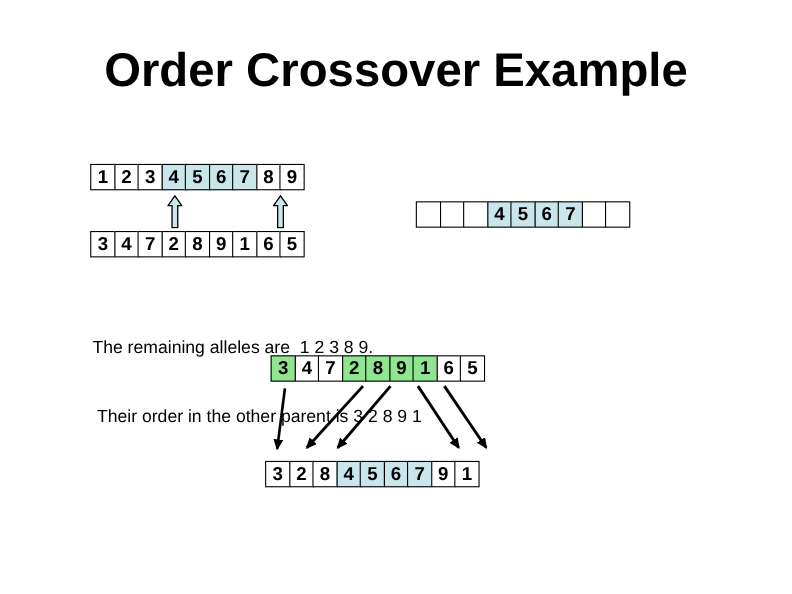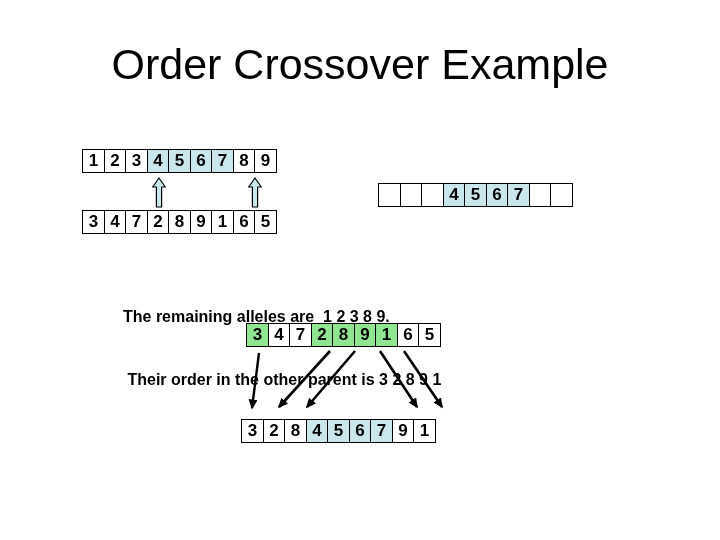--- a/index.html
+++ b/index.html
@@ -3,42 +3,42 @@
 <meta charset="utf-8">
 <style>
   :root { --hl-blue:#c9e6ea; --hl-green:#90e690; }
   html,body { margin:0; padding:0; }
   body {
     width:720px; height:540px; background:#ffffff; position:relative;
     overflow:hidden; font-family:"Liberation Sans", sans-serif; color:#000;
   }
   .title {
     position:absolute; top:40px; left:0; width:720px; text-align:center;
-    font-size:43px; font-weight:400; letter-spacing:0px; white-space:nowrap;
+    font-size:43px; font-weight:700; letter-spacing:0px; white-space:nowrap;
   }
   .row { position:absolute; display:flex; }
   .cell {
     width:21px; height:22px; border:1.5px solid #000; margin-left:-1.5px;
     display:flex; align-items:center; justify-content:center;
     font-size:17px; font-weight:bold; background:#fff; box-sizing:content-box;
   }
   .row .cell:first-child { margin-left:0; }
   .cell.blue  { background:var(--hl-blue); }
   .cell.green { background:var(--hl-green); }
   #parent1-row { left:82px;  top:149px; }
   #parent2-row { left:82px;  top:210px; }
   #segment-row { left:378px; top:183px; }
   #donor-row   { left:246px; top:323px; }
   #result-row  { left:241px; top:419px; }
   .up-arrow { position:absolute; top:177px; width:14px; height:31px; }
   #up-arrow-left  { left:152px; }
   #up-arrow-right { left:248px; }
   .note {
     position:absolute; left:84px; top:264px;
-    font-size:16px; font-weight:bold; line-height:21px; white-space:pre;margin-left:39px;
+    font-size:16px; font-weight:normal; line-height:21px; white-space:pre;
   }
   #arrow-layer { position:absolute; left:0; top:0; pointer-events:none; }
 </style>
 </head>
 <body>
 
 <div class="title">Order Crossover Example</div>
 
 <div class="row" id="parent1-row">
   <div class="cell">1</div>

